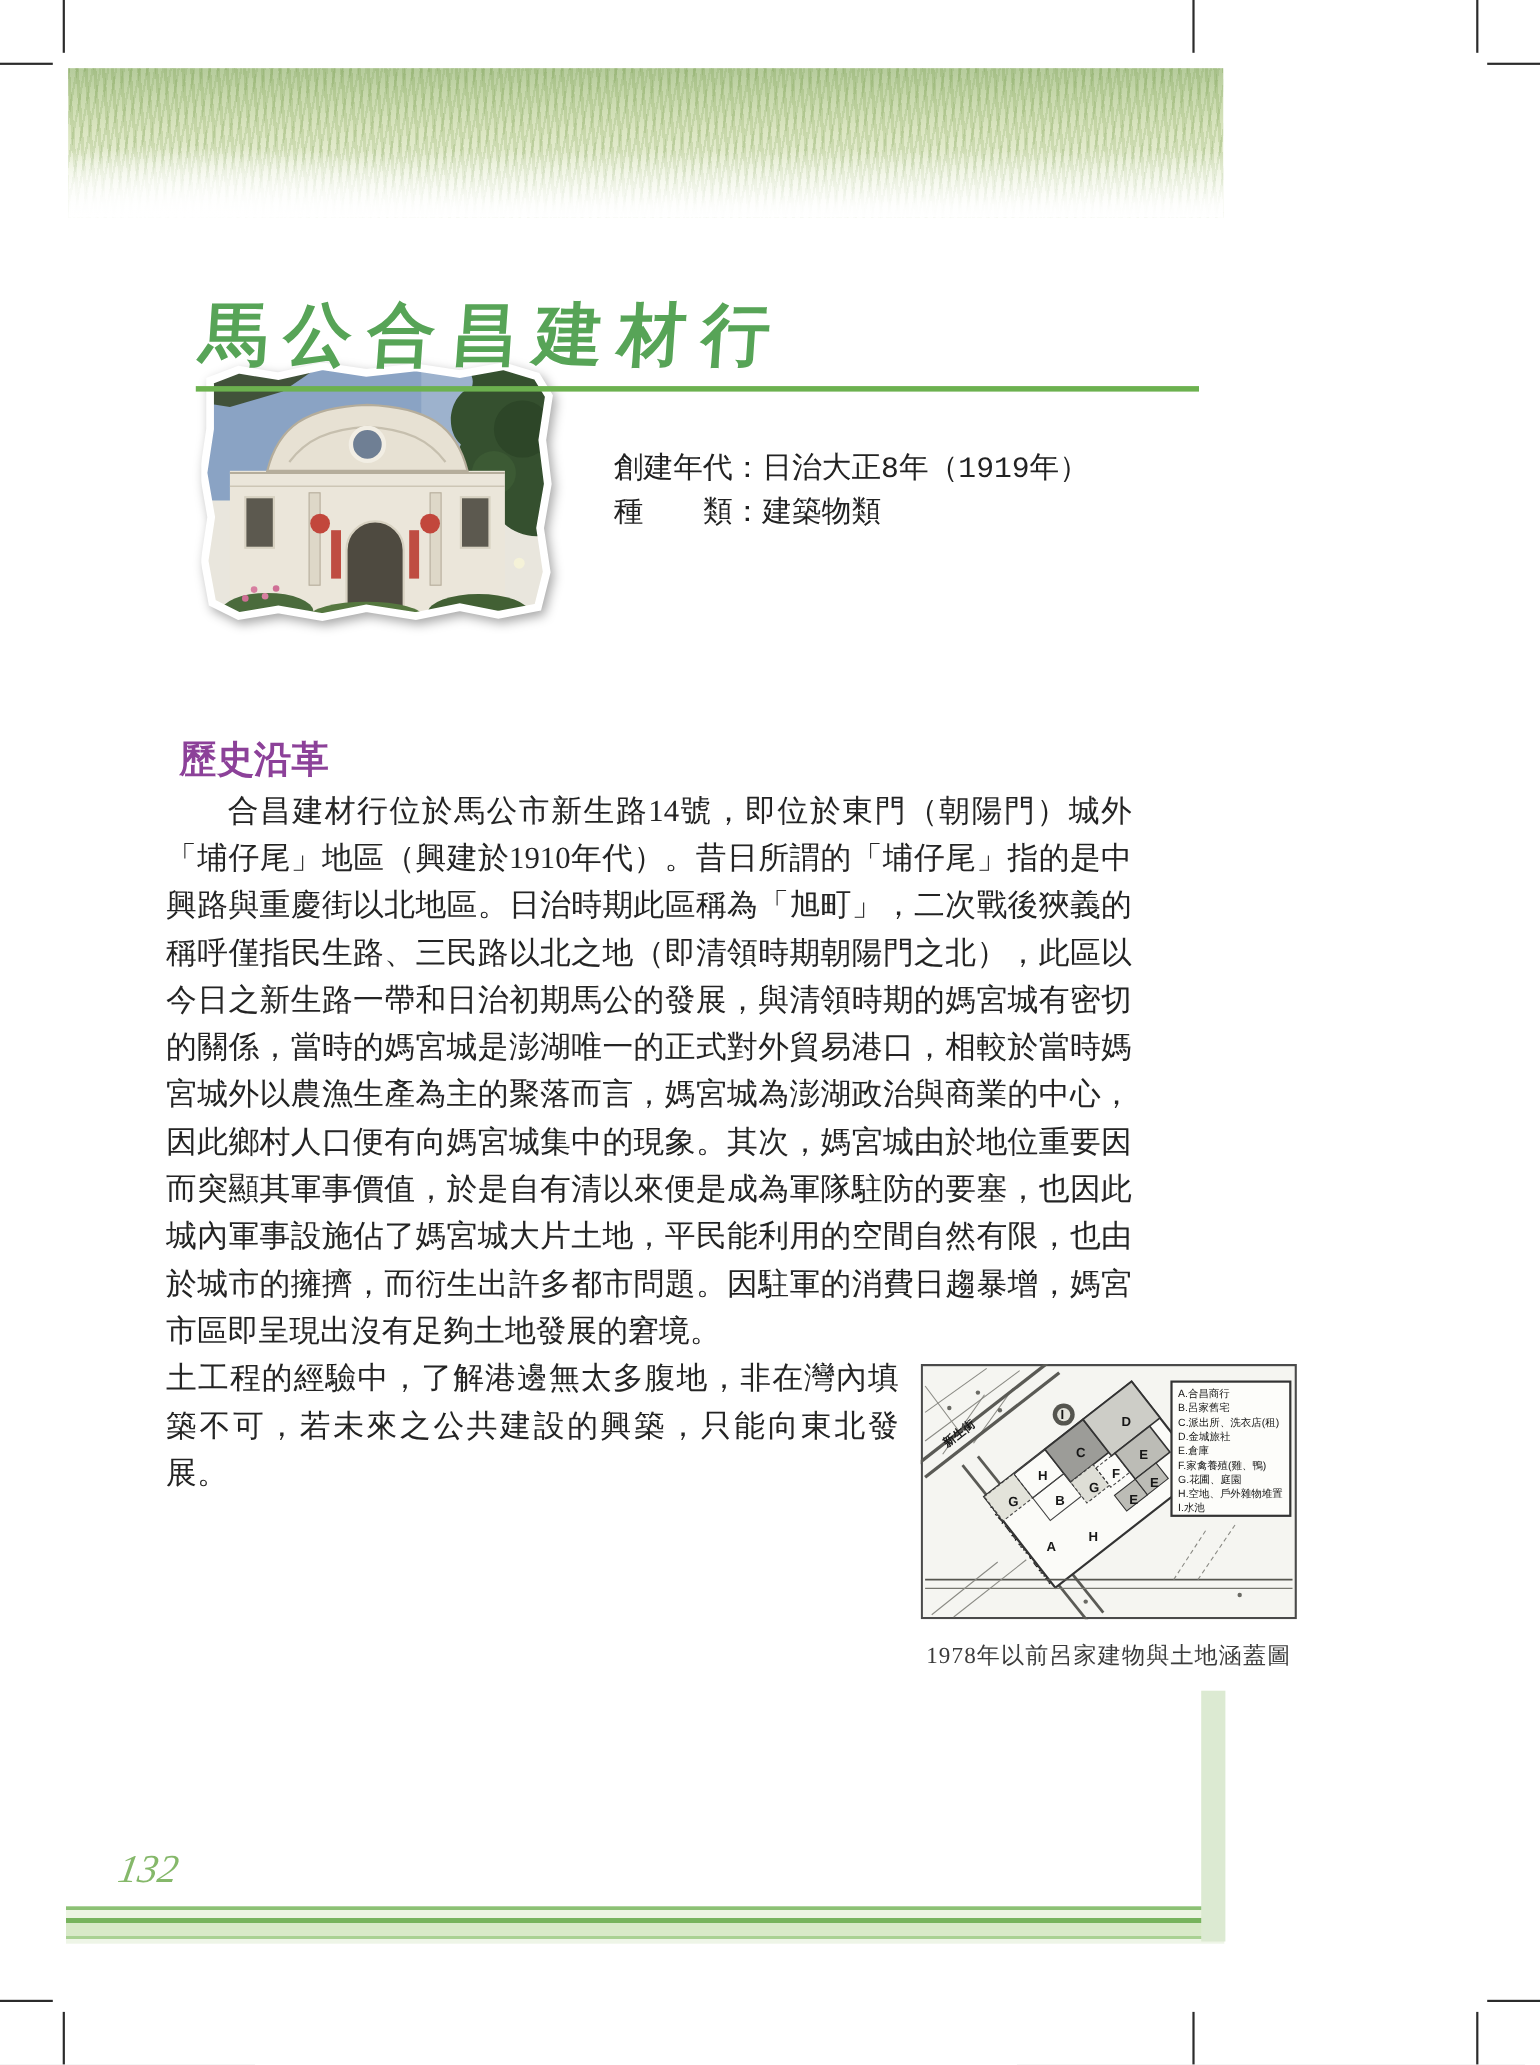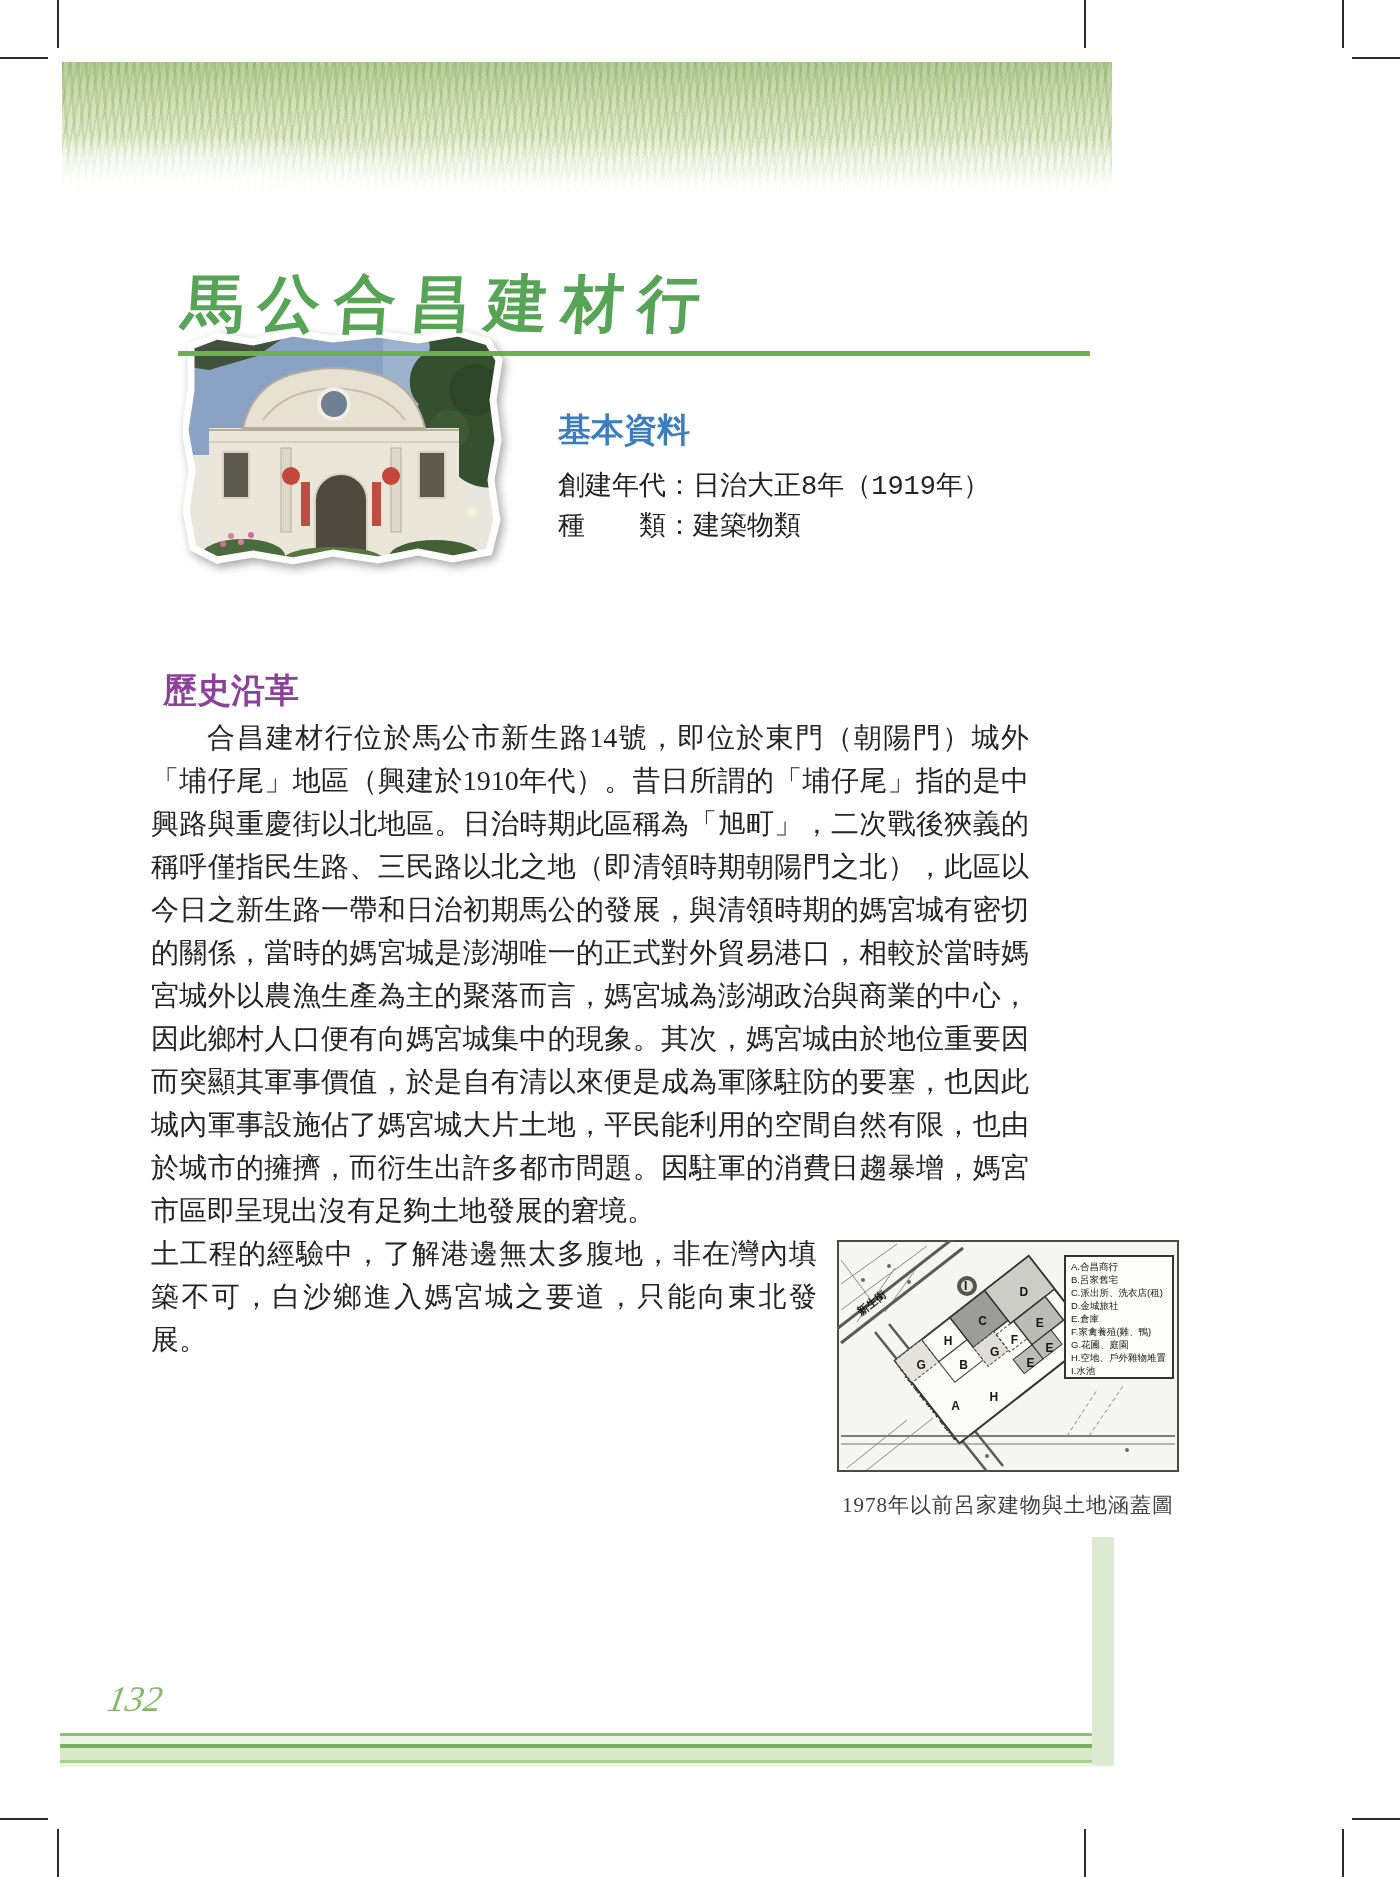--- a/index.html
+++ b/index.html
@@ -109,21 +109,20 @@
           <circle cx="58" cy="212" r="3" fill="#d77fa0"></circle>
         <circle cx="68" cy="205" r="3" fill="#cf6f95"></circle>
           <circle cx="40" cy="214" r="3" fill="#cf6f95"></circle>
         <circle cx="289" cy="182" r="5" fill="#f5f2d8"></circle>
       </g>
       <polygon points="8,16 34,6 70,12 110,3 150,9 195,4 235,10 275,3 305,12 316,30 310,70 315,110 308,150 314,190 306,222 270,229 235,222 195,230 150,223 110,231 70,224 34,230 10,218 3,180 9,140 2,100 8,60" fill="none" stroke="#ffffff" stroke-width="7"></polygon>
     </svg>
   </div>
 
   <div class="basic">
-    <h2>基本資料</h2>
     <div class="info-row"><span>創建年代：</span><span>日治大正8年（1919年）</span></div>
     <div class="info-row"><span>種　　類：</span><span>建築物類</span></div>
   </div>
 
   <h2 class="history-heading">歷史沿革</h2>
 
   <div class="body-text">
     <p class="indent">合昌建材行位於馬公市新生路14號，即位於東門（朝陽門）城外「埔仔尾」地區（興建於1910年代）。昔日所謂的「埔仔尾」指的是中興路與重慶街以北地區。日治時期此區稱為「旭町」，二次戰後狹義的稱呼僅指民生路、三民路以北之地（即清領時期朝陽門之北），此區以今日之新生路一帶和日治初期馬公的發展，與清領時期的媽宮城有密切的關係，當時的媽宮城是澎湖唯一的正式對外貿易港口，相較於當時媽宮城外以農漁生產為主的聚落而言，媽宮城為澎湖政治與商業的中心，因此鄉村人口便有向媽宮城集中的現象。其次，媽宮城由於地位重要因而突顯其軍事價值，於是自有清以來便是成為軍隊駐防的要塞，也因此城內軍事設施佔了媽宮城大片土地，平民能利用的空間自然有限，也由於城市的擁擠，而衍生出許多都市問題。因駐軍的消費日趨暴增，媽宮市區即呈現出沒有足夠土地發展的窘境。</p>
 
     <figure class="map-figure">
@@ -198,20 +197,20 @@
           <text class="legend-line" x="234" y="82">E.倉庫</text>
           <text class="legend-line" x="234" y="95">F.家禽養殖(雞、鴨)</text>
           <text class="legend-line" x="234" y="108">G.花圃、庭園</text>
           <text class="legend-line" x="234" y="121">H.空地、戶外雜物堆置</text>
           <text class="legend-line" x="234" y="134">I.水池</text>
         </g>
       </svg>
       <figcaption>1978年以前呂家建物與土地涵蓋圖</figcaption>
     </figure>
 
-    <p>土工程的經驗中，了解港邊無太多腹地，非在灣內填築不可，白沙鄉進入媽宮城之要道，只能向東北發展。</p>
+    <p>土工程的經驗中，了解港邊無太多腹地，非在灣內填築不可，若未來之公共建設的興築，只能向東北發展。</p>
     <div class="clear"></div>
   </div>
 
   <div class="pageno">132</div>
   <div class="stripes"></div>
   <div class="right-bar"></div>
 </div>
 
 </body></html>

